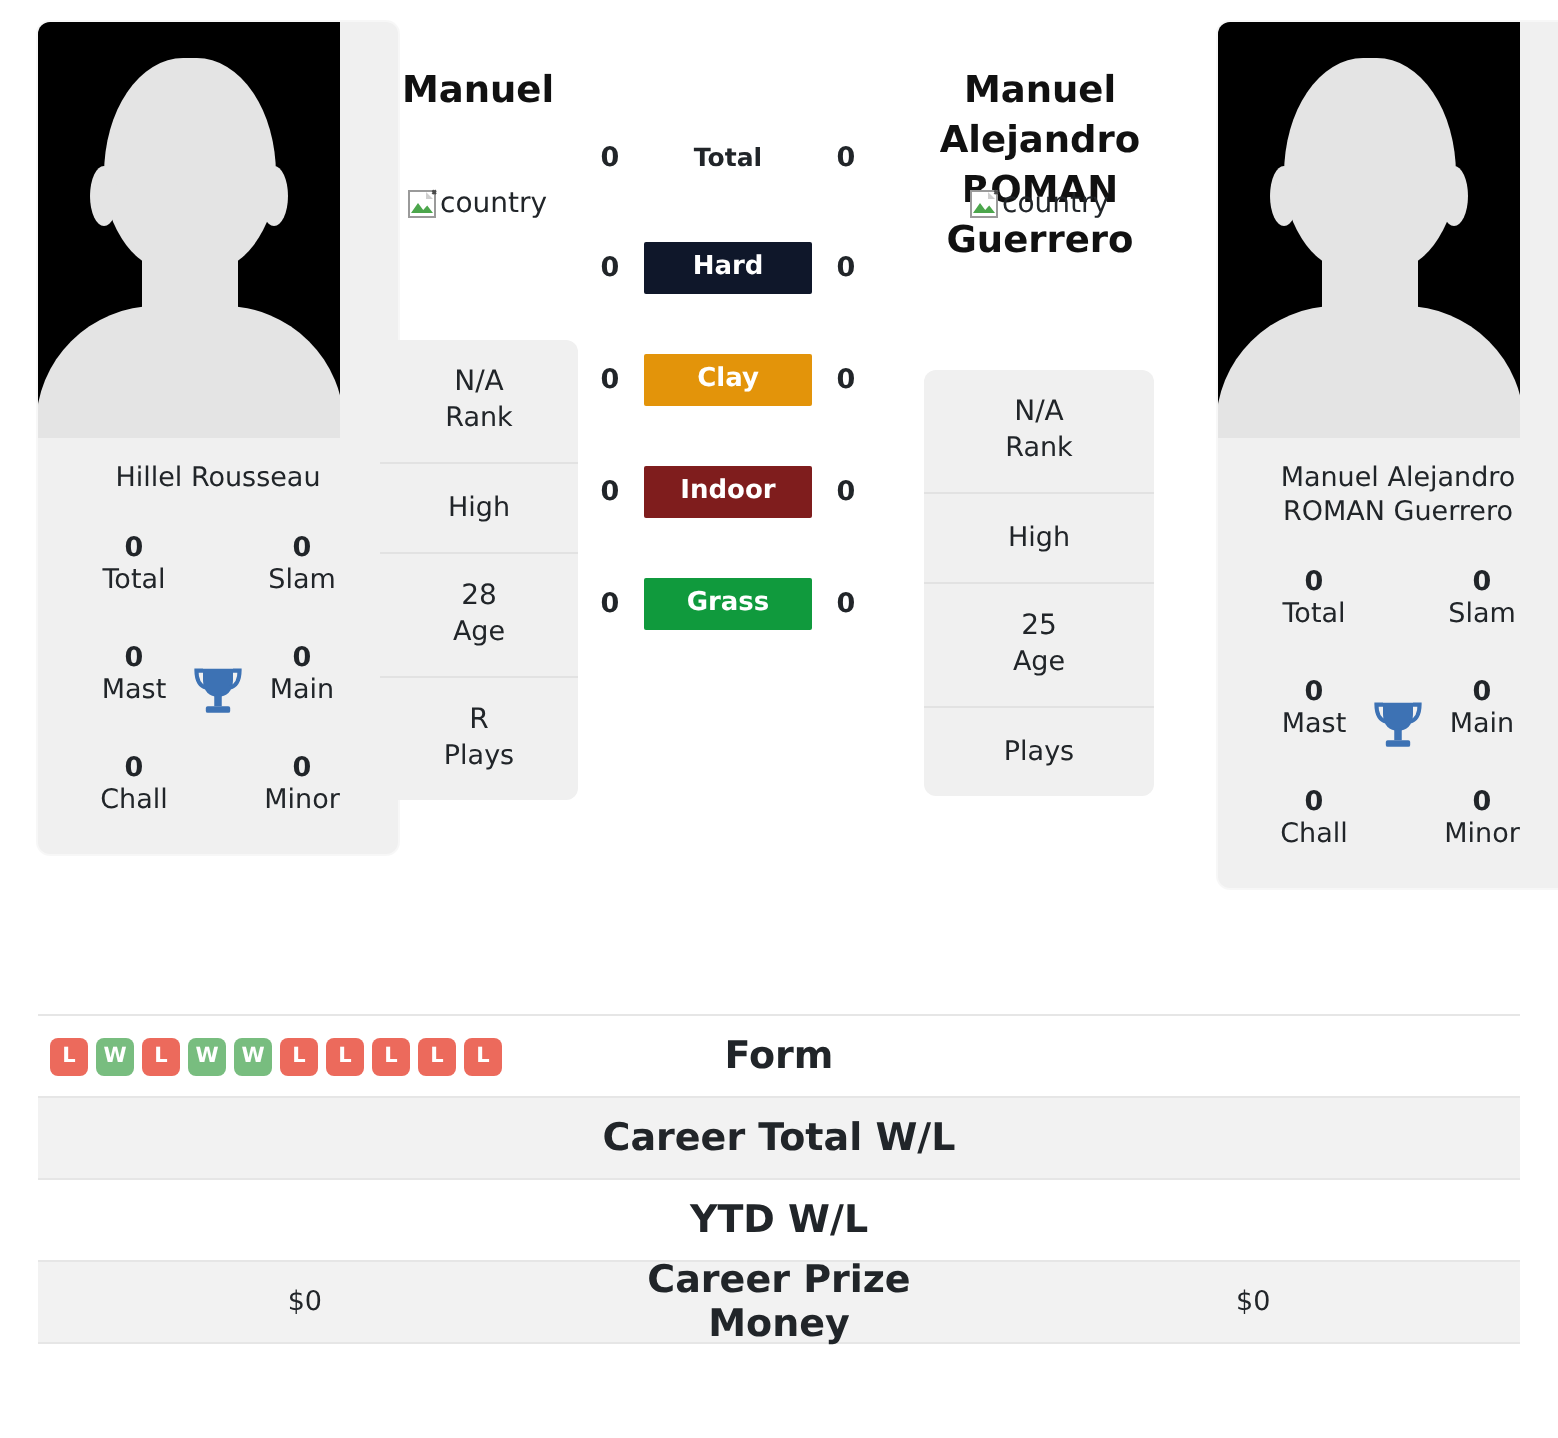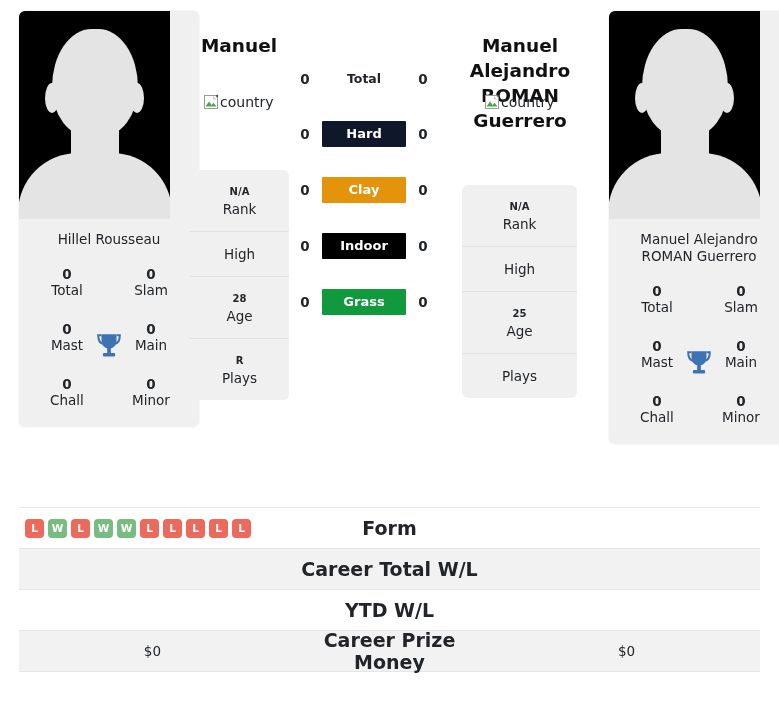--- a/index.html
+++ b/index.html
@@ -111,21 +111,21 @@
   .mid-card.right { left: 462px; top: 185px; }
   .mid-card.right { width: 115px; }
 
   .mid-cell {
     text-align: center;
     padding: 13px 4px 13px 4px;
     border-bottom: 1px solid #e2e2e2;
   }
   .mid-cell:last-child { border-bottom: none; }
   .mid-cell .v {
-    font-size: 10px; font-weight: bold; line-height: 17px;
+    font-size: 14px; font-weight: normal; line-height: 17px;
     min-height: 0;
   }
   .mid-cell .v:empty { display: none; }
   .mid-cell .k {
     font-size: 13.5px; line-height: 18px; color: #212529;
   }
 
   
   .headline {
     position: absolute;
@@ -379,21 +379,21 @@
     </div>
 
     <div class="surface-row" style="top: 177px;">
       <div class="sv">0</div>
       <div class="badge" id="badge-clay" style="background: rgb(227, 148, 10);">Clay</div>
       <div class="sv">0</div>
     </div>
 
     <div class="surface-row" style="top: 233px;">
       <div class="sv">0</div>
-      <div class="badge" id="badge-indoor" style="background: #000000;">Indoor</div>
+      <div class="badge" id="badge-indoor" style="background: #7f1d1d;">Indoor</div>
       <div class="sv">0</div>
     </div>
 
     <div class="surface-row" style="top: 289px;">
       <div class="sv">0</div>
       <div class="badge" id="badge-grass" style="background: rgb(16, 154, 61);">Grass</div>
       <div class="sv">0</div>
     </div>
 
     <div class="mid-card left">

